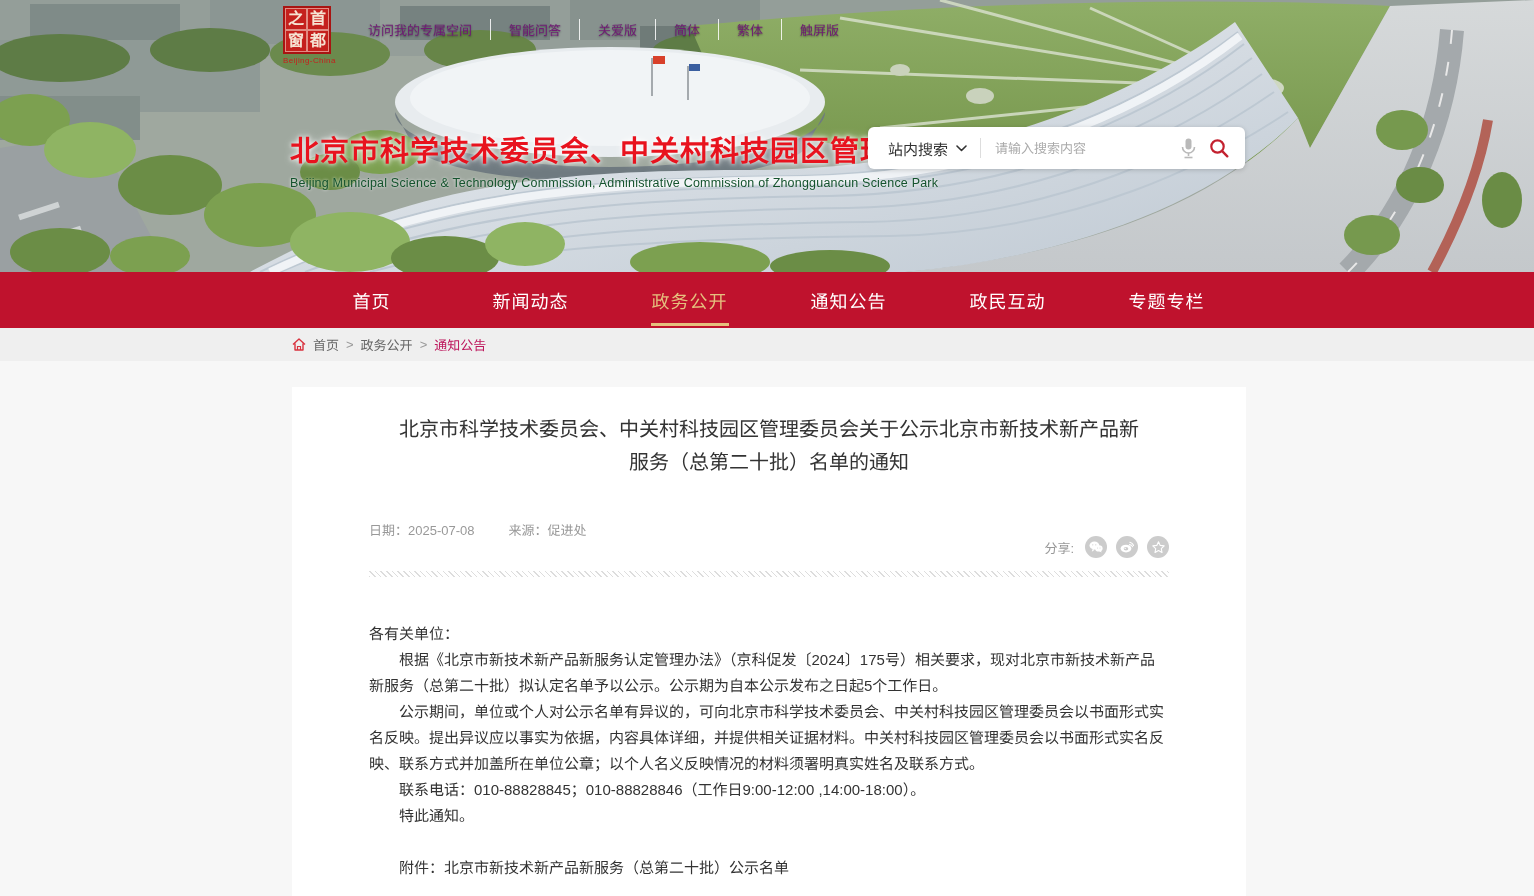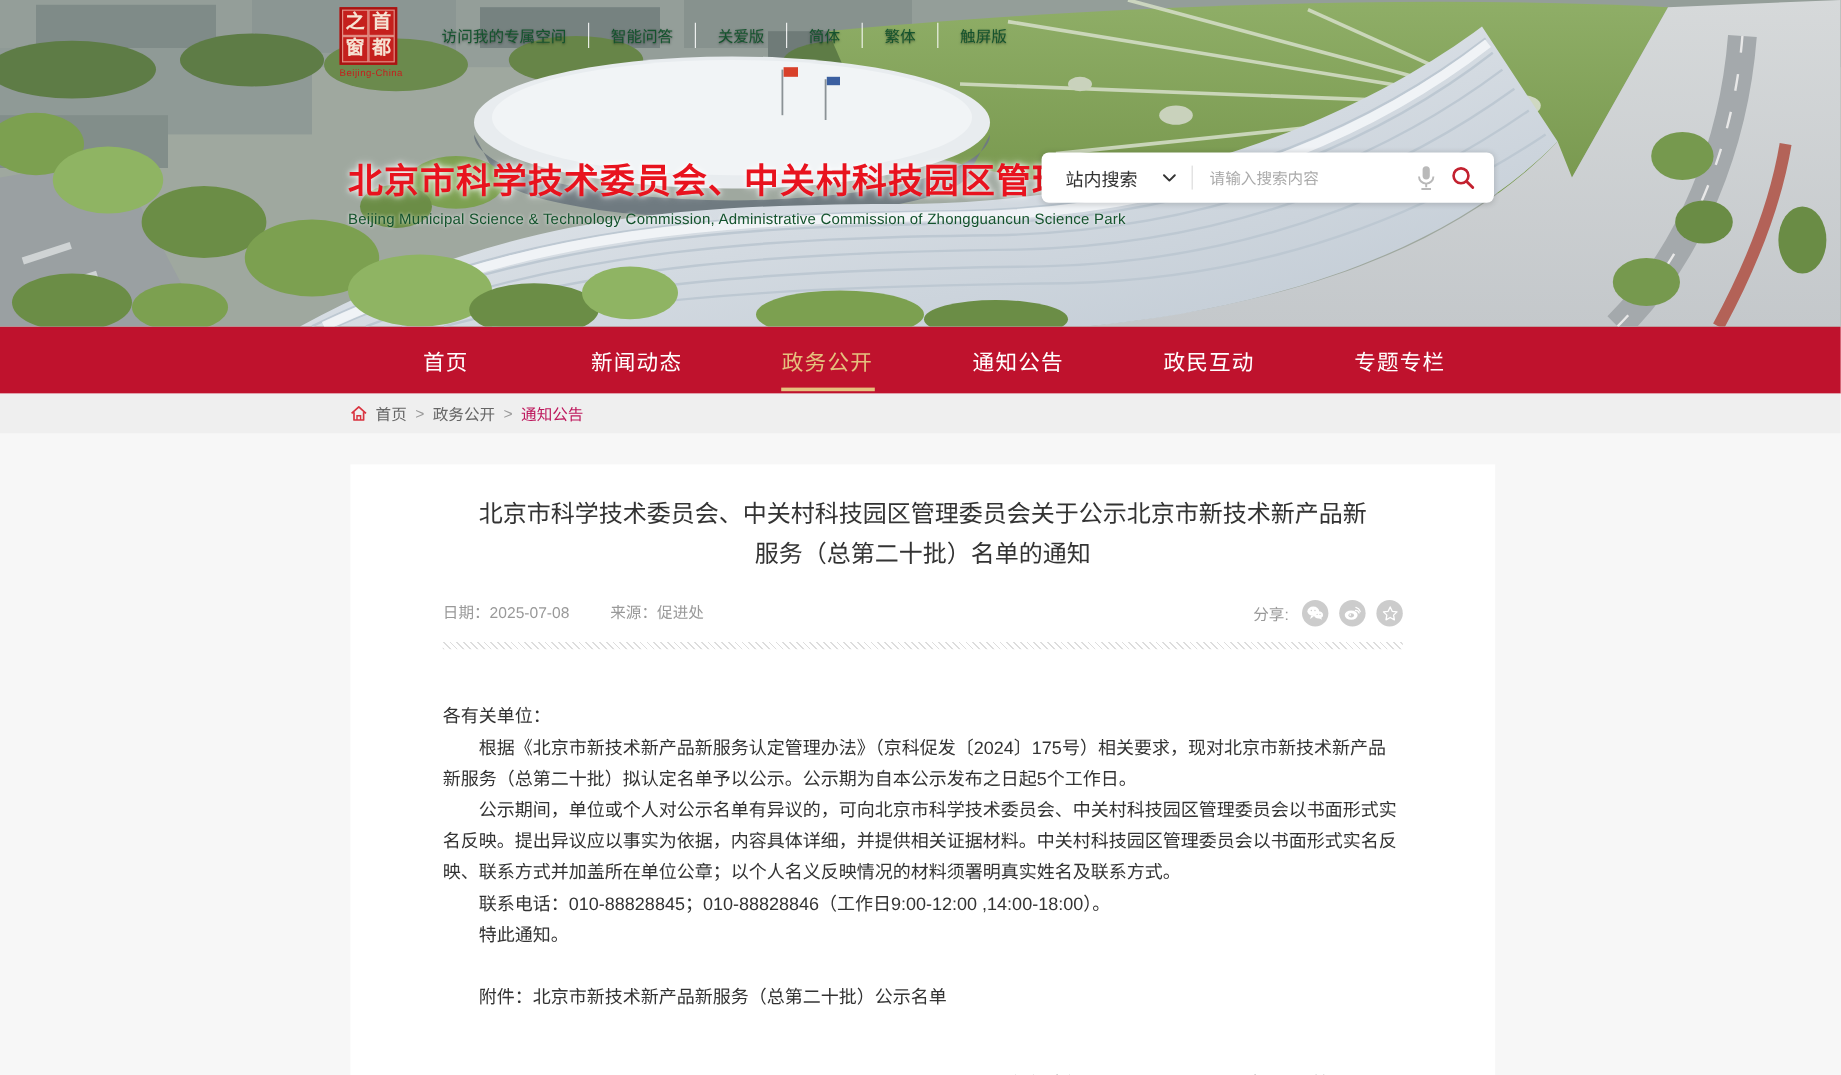--- a/index.html
+++ b/index.html
@@ -15,33 +15,33 @@
   .banner svg.scene{position:absolute;left:0;top:0;width:100%;height:100%;display:block;}
 
   .logo{position:absolute;left:283px;top:6px;width:72px;text-align:left;cursor:pointer;z-index:5;}
   .seal{width:48px;height:48px;background:#c5201d;border:2px solid #a81412;box-sizing:border-box;
         display:grid;grid-template-columns:1fr 1fr;grid-template-rows:1fr 1fr;}
   .seal span{display:flex;align-items:center;justify-content:center;font-size:16px;font-weight:bold;
         color:#f6e3d3;border:1px solid rgba(250,230,215,.55);box-sizing:border-box;line-height:1;}
   .seal-caption{margin-top:2px;font-size:8px;font-weight:normal;color:#c5201d;letter-spacing:.4px;white-space:nowrap;}
 
   .top-links{position:absolute;left:350px;top:19px;display:flex;align-items:center;z-index:5;
-        font-size:13px;color:#14532d;text-shadow:0 1px 2px rgba(0,0,0,.45);}
+        font-size:13px;color:#701a75;text-shadow:0 1px 2px rgba(0,0,0,.45);}
   .top-links .tl{padding:1px 18px;border-right:1px solid rgba(255,255,255,.85);cursor:pointer;white-space:nowrap;}
   .top-links .tl:last-child{border-right:none;}
 
   .site-title{position:absolute;left:290px;top:127px;z-index:4;}
   .site-title h1{margin:0;font-size:29px;font-weight:bold;letter-spacing:1px;color:#e8131e;
         text-shadow:0 0 4px rgba(255,255,255,.95),0 0 8px rgba(255,255,255,.7);white-space:nowrap;}
   .site-title .en{margin-top:7px;font-size:12.5px;color:#14532d;letter-spacing:.2px;
         text-shadow:0 0 3px rgba(255,255,255,.9);white-space:nowrap;}
 
   .search-box{position:absolute;left:868px;top:127px;width:377px;height:42px;background:#fff;
         border-radius:6px;display:flex;align-items:center;z-index:6;box-shadow:0 1px 5px rgba(0,0,0,.18);}
-  .search-scope{display:flex;align-items:center;gap:21px;padding:0 13px 0 20px;font-size:15px;color:#333;cursor:pointer;white-space:nowrap;}
+  .search-scope{display:flex;align-items:center;gap:8px;padding:0 13px 0 20px;font-size:15px;color:#333;cursor:pointer;white-space:nowrap;}
   .search-sep{width:1px;height:20px;background:#ddd;}
   .search-box input{flex:1;min-width:0;border:none;outline:none;background:transparent;
         font-size:13px;color:#333;padding:0 8px 0 14px;font-family:inherit;}
   .search-box input::placeholder{color:#aaa;}
   .icon-btn{display:flex;align-items:center;justify-content:center;cursor:pointer;background:none;border:none;padding:0;}
   .mic-btn{margin-right:13px;}
   .mag-btn{margin-right:16px;}
 
   
   .nav{height:56px;background:#bf122d;display:flex;}
@@ -59,23 +59,23 @@
   .crumb{cursor:pointer;}
   .crumb-sep{margin:0 7px;color:#999;}
   .crumb-sep::before{content:">";}
   .crumb.current{color:#be185d;cursor:default;}
 
   
   .main{padding:26px 0 0 292px;}
   .card{width:954px;box-sizing:border-box;background:#fff;padding:26px 77px 60px;min-height:520px;}
   .article-title{margin:0 auto;max-width:740px;font-size:20px;font-weight:normal;color:#333;
         text-align:center;line-height:33px;}
-  .meta-row{margin-top:21px;display:flex;align-items:flex-start;font-size:13px;color:#999;}
+  .meta-row{margin-top:21px;display:flex;align-items:center;font-size:13px;color:#999;}
   .meta-item{margin-right:34px;white-space:nowrap;}
-  .share{margin-left:auto;display:flex;align-items:center;gap:9px;}
+  .share{margin-left:auto;display:flex;align-items:center;gap:9px;margin-top:36px;}
   .share-label{color:#999;margin-right:2px;}
   .share-circle{width:22px;height:22px;border-radius:50%;background:#ccc;display:flex;
         align-items:center;justify-content:center;cursor:pointer;}
   .hatch-divider{margin-top:13px;height:6px;
         background:repeating-linear-gradient(45deg,#ddd 0,#ddd 1px,transparent 1px,transparent 4px);}
   .article-body{margin-top:44px;font-size:15px;line-height:26px;color:#333;}
   .article-body p{margin:0;text-indent:2em;}
   .article-body p.noindent{text-indent:0;}
   .body-spacer{height:26px;}
   .attachment{cursor:pointer;}

